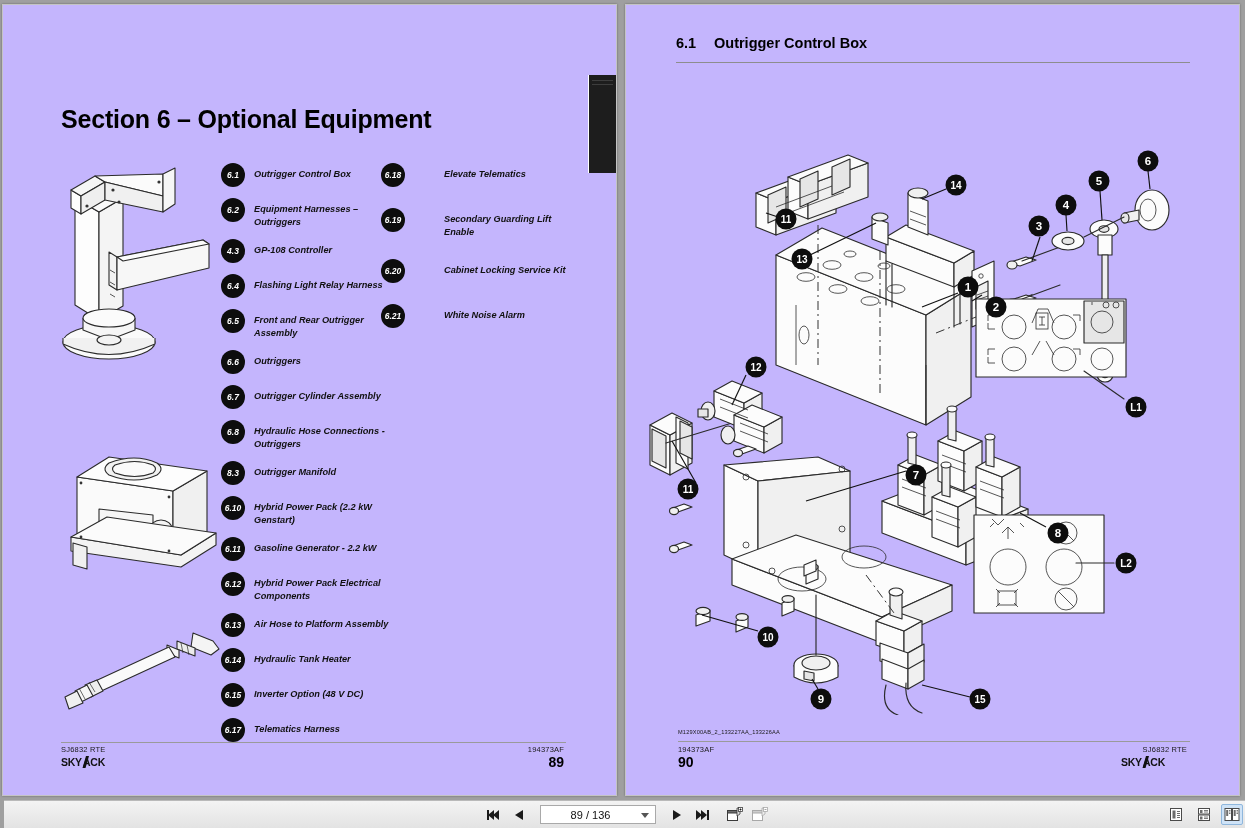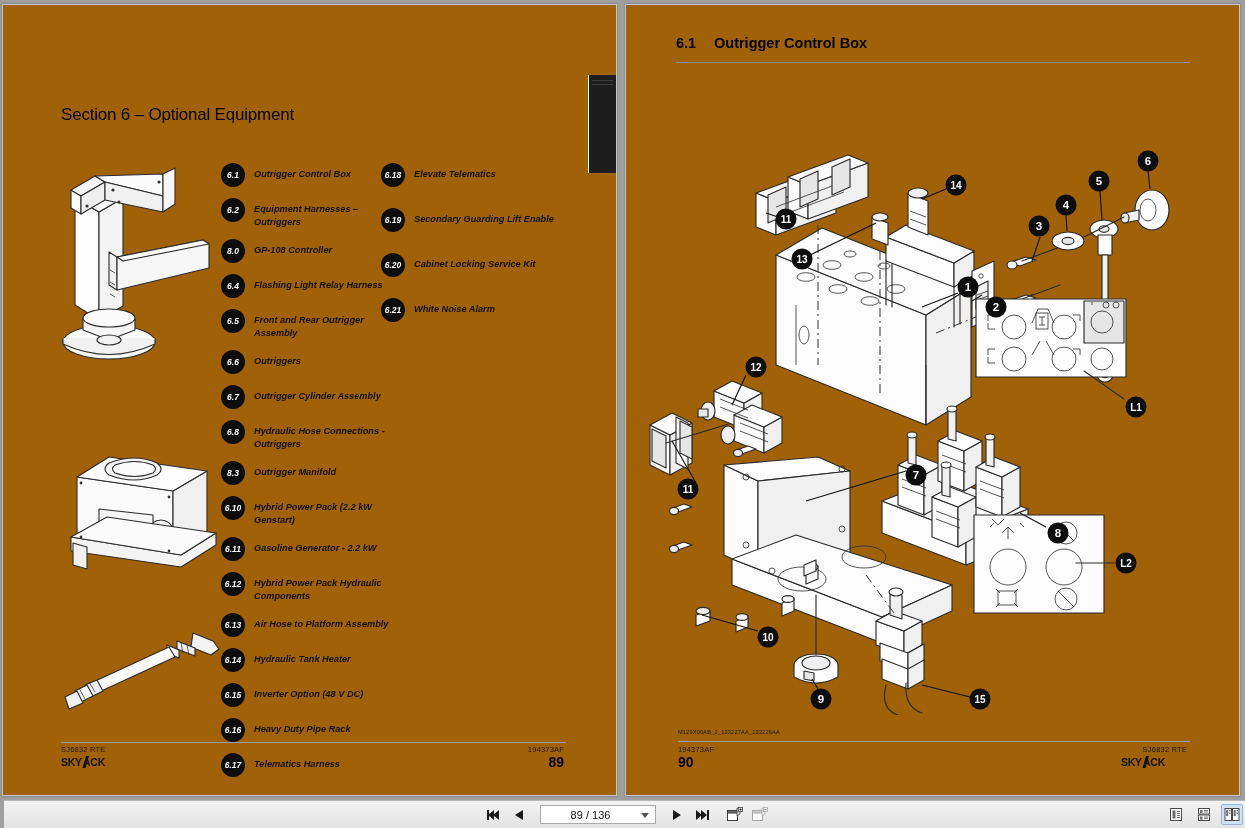--- a/index.html
+++ b/index.html
@@ -6,33 +6,33 @@
   html, body {
     width: 1245px; height: 828px;
     background: #9f9f9f;
     font-family: "Liberation Sans", sans-serif;
     overflow: hidden;
   }
   #viewer { position: relative; width: 1245px; height: 828px; background: #9f9f9f; }
 
   
   .page {
-    position: absolute; top: 4px; background: #a16207;
+    position: absolute; top: 4px; background: #c4b5fd;
     border: 1px solid #c4c4c4;
     box-shadow: 0 0 2px rgba(0,0,0,.35);
   }
   #page-left  { left: 2px;   width: 615px; height: 792px; }
   #page-right { left: 625px; width: 615px; height: 792px; }
 
   
   .lp-inner { position: absolute; inset: 0; padding: 0; }
 
   .section-title {
     position: absolute; left: 58px; top: 100px;
-    font-size: 17px; font-weight: normal; color: #000;
+    font-size: 25px; font-weight: bold; color: #000;
     letter-spacing: -0.2px;
   }
 
   .thumb-tab {
     position: absolute; right: 0px; top: 70px;
     width: 28px; height: 98px; background: #1d1d1d;
     border-left: 1px solid #fff;
   }
   .thumb-tab::after{
     content:""; position:absolute; left:3px; right:3px; top:5px;
@@ -50,21 +50,21 @@
     width: 24px; height: 24px; border-radius: 50%;
     background: #0d0d0d; color: #fff;
     font-size: 8.5px; font-weight: bold; font-style: italic;
     display: flex; align-items: center; justify-content: center;
     margin-right: 9px;
   }
   .toc-label {
     font-size: 9.2px; font-weight: bold; font-style: italic;
     color: #111; line-height: 12.5px; padding-top: 5px;
   }
-  #toc-col-b .toc-item { margin-bottom: 21px; }
+  #toc-col-b .toc-item { margin-bottom: 21px; gap: 30px; }
 
   
   .lp-art { position: absolute; }
   #art-outrigger { left: 50px; top: 155px;  width: 170px; height: 215px; }
   #art-powerpack { left: 58px; top: 440px;  width: 165px; height: 130px; }
   #art-hose      { left: 58px; top: 620px;  width: 168px; height: 95px; }
 
   
   .footer-rule { position: absolute; height: 0; border-top: 1px solid #9a9a9a; }
   .foot-txt {
@@ -217,21 +217,21 @@
       <div class="toc" id="toc-col-a">
           <div class="toc-item">
             <div class="toc-bullet">6.1</div>
             <div class="toc-label">Outrigger Control Box</div>
           </div>
           <div class="toc-item">
             <div class="toc-bullet">6.2</div>
             <div class="toc-label">Equipment Harnesses – Outriggers</div>
           </div>
           <div class="toc-item">
-            <div class="toc-bullet">8.0</div>
+            <div class="toc-bullet">4.3</div>
             <div class="toc-label">GP-108 Controller</div>
           </div>
           <div class="toc-item">
             <div class="toc-bullet">6.4</div>
             <div class="toc-label">Flashing Light Relay Harness</div>
           </div>
           <div class="toc-item">
             <div class="toc-bullet">6.5</div>
             <div class="toc-label">Front and Rear Outrigger Assembly</div>
           </div>
@@ -254,37 +254,33 @@
           <div class="toc-item">
             <div class="toc-bullet">6.10</div>
             <div class="toc-label">Hybrid Power Pack (2.2 kW Genstart)</div>
           </div>
           <div class="toc-item">
             <div class="toc-bullet">6.11</div>
             <div class="toc-label">Gasoline Generator - 2.2 kW</div>
           </div>
           <div class="toc-item">
             <div class="toc-bullet">6.12</div>
-            <div class="toc-label">Hybrid Power Pack Hydraulic Components</div>
+            <div class="toc-label">Hybrid Power Pack Electrical Components</div>
           </div>
           <div class="toc-item">
             <div class="toc-bullet">6.13</div>
             <div class="toc-label">Air Hose to Platform Assembly</div>
           </div>
           <div class="toc-item">
             <div class="toc-bullet">6.14</div>
             <div class="toc-label">Hydraulic Tank Heater</div>
           </div>
           <div class="toc-item">
             <div class="toc-bullet">6.15</div>
             <div class="toc-label">Inverter Option (48 V DC)</div>
-          </div>
-          <div class="toc-item">
-            <div class="toc-bullet">6.16</div>
-            <div class="toc-label">Heavy Duty Pipe Rack</div>
           </div>
           <div class="toc-item">
             <div class="toc-bullet">6.17</div>
             <div class="toc-label">Telematics Harness</div>
           </div>
         </div>
 
       <div class="toc" id="toc-col-b">
           <div class="toc-item">
             <div class="toc-bullet">6.18</div>

